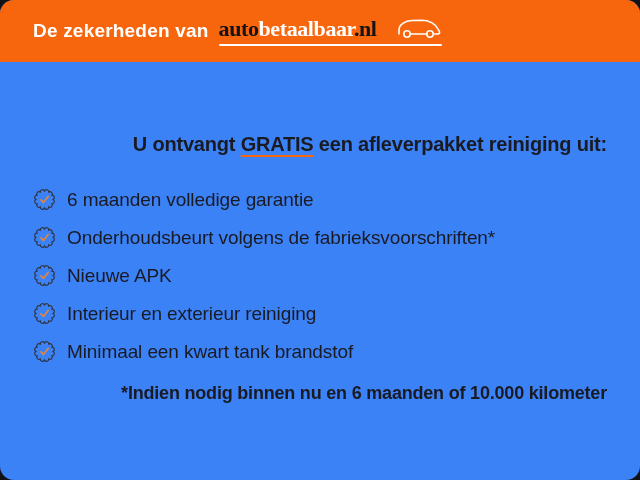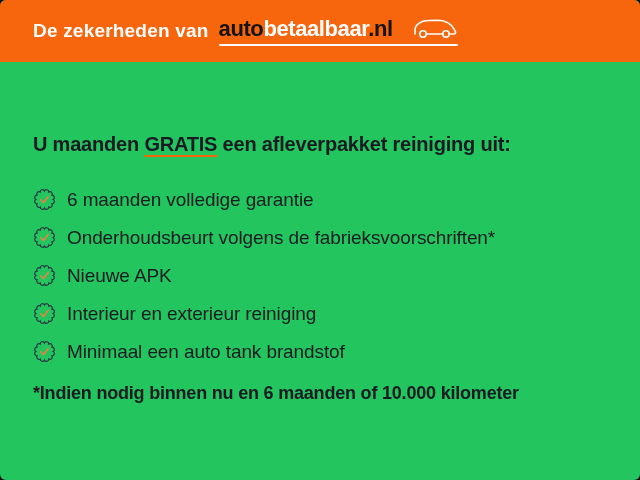--- a/index.html
+++ b/index.html
@@ -4,25 +4,26 @@
 <style>
   * { margin: 0; padding: 0; box-sizing: border-box; }
   html, body {
     width: 640px; height: 480px;
     background: #121216;
     font-family: "Liberation Sans", "DejaVu Sans", sans-serif;
     overflow: hidden;
   }
   .card {
     width: 640px; height: 480px;
-    background: #22c55e;
-    border-radius: 6px;
+    background: #3b82f6;
+    border-radius: 14px;
     overflow: hidden;
     display: flex;
     flex-direction: column;
+    text-align: right;
   }
   .header {
     height: 62px;
     flex: 0 0 62px;
     background: #F7650D;
     display: flex;
     align-items: center;
     padding-left: 33px;
   }
   .header-title {
@@ -34,20 +35,21 @@
   }
   .brand {
     margin-left: 10px;
     display: inline-flex;
     flex-direction: column;
   }
   .brand-row {
     display: inline-flex;
     align-items: center;
     gap: 17px;
+    font-family: Liberation Serif, serif;
   }
   .brand-text {
     font-size: 22px;
     font-weight: 700;
     letter-spacing: -0.4px;
     white-space: nowrap;
     line-height: 1;
   }
   .brand-dark { color: #141414; }
   .brand-light { color: #ffffff; }
@@ -123,21 +125,21 @@
             <path d="M16.6,18 L32.4,18" stroke="#ffffff" stroke-width="1.6" stroke-linecap="round"></path>
           </svg>
         </span>
       </span>
       <span class="brand-underline"></span>
     </span>
   </div>
 
   <div class="content">
 
-    <div class="heading"><span>U maanden </span><span class="gratis">GRATIS</span><span> een afleverpakket reiniging uit:</span></div>
+    <div class="heading"><span>U ontvangt </span><span class="gratis">GRATIS</span><span> een afleverpakket reiniging uit:</span></div>
 
     <div class="benefits">
 
       <div class="benefit">
         <span class="seal">
           <svg width="23" height="23" viewBox="0 0 24 24">
             <path d="M21,12 A2.4,2.4 0 0 1 19.79,16.5 A2.4,2.4 0 0 1 16.5,19.79 A2.4,2.4 0 0 1 12,21 A2.4,2.4 0 0 1 7.5,19.79 A2.4,2.4 0 0 1 4.21,16.5 A2.4,2.4 0 0 1 3,12 A2.4,2.4 0 0 1 4.21,7.5 A2.4,2.4 0 0 1 7.5,4.21 A2.4,2.4 0 0 1 12,3 A2.4,2.4 0 0 1 16.5,4.21 A2.4,2.4 0 0 1 19.79,7.5 A2.4,2.4 0 0 1 21,12 Z" fill="none" stroke="#2E3644" stroke-width="1.3"></path>
             <path d="M8.2,12.4 L10.9,15.1 L15.8,8.9" fill="none" stroke="#DE8743" stroke-width="1.8" stroke-linecap="round" stroke-linejoin="round"></path>
           </svg>
         </span>
@@ -174,21 +176,21 @@
         <span class="benefit-label">Interieur en exterieur reiniging</span>
       </div>
 
       <div class="benefit">
         <span class="seal">
           <svg width="23" height="23" viewBox="0 0 24 24">
             <path d="M21,12 A2.4,2.4 0 0 1 19.79,16.5 A2.4,2.4 0 0 1 16.5,19.79 A2.4,2.4 0 0 1 12,21 A2.4,2.4 0 0 1 7.5,19.79 A2.4,2.4 0 0 1 4.21,16.5 A2.4,2.4 0 0 1 3,12 A2.4,2.4 0 0 1 4.21,7.5 A2.4,2.4 0 0 1 7.5,4.21 A2.4,2.4 0 0 1 12,3 A2.4,2.4 0 0 1 16.5,4.21 A2.4,2.4 0 0 1 19.79,7.5 A2.4,2.4 0 0 1 21,12 Z" fill="none" stroke="#2E3644" stroke-width="1.3"></path>
             <path d="M8.2,12.4 L10.9,15.1 L15.8,8.9" fill="none" stroke="#DE8743" stroke-width="1.8" stroke-linecap="round" stroke-linejoin="round"></path>
           </svg>
         </span>
-        <span class="benefit-label">Minimaal een auto tank brandstof</span>
+        <span class="benefit-label">Minimaal een kwart tank brandstof</span>
       </div>
 
     </div>
 
     <div class="footnote">*Indien nodig binnen nu en 6 maanden of 10.000 kilometer</div>
 
   </div>
 </div>
 
 </body></html>

